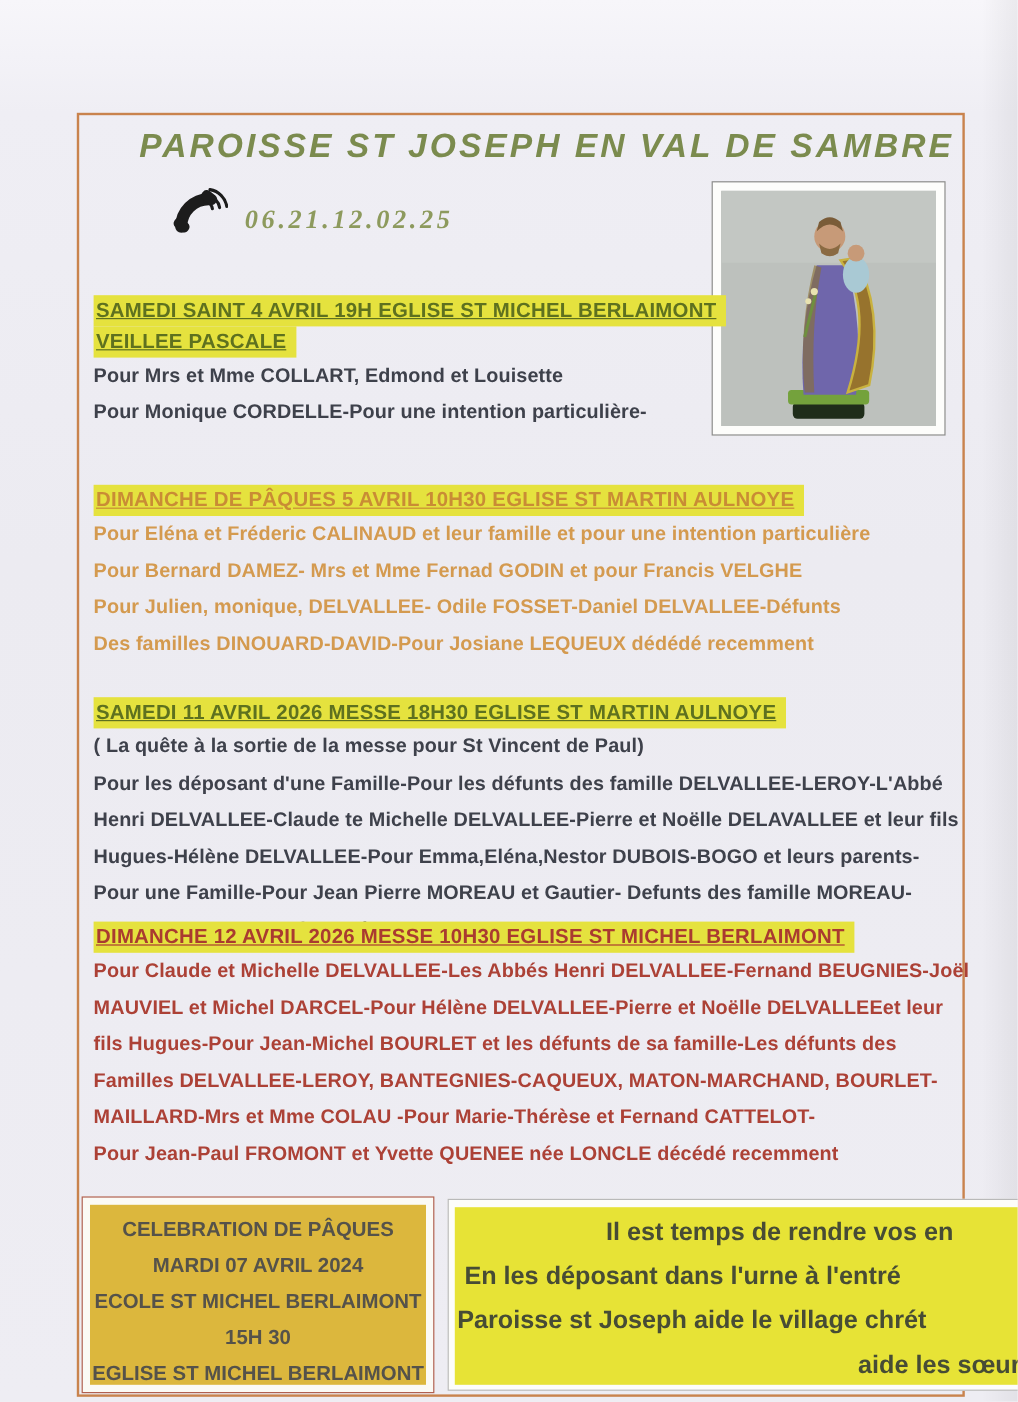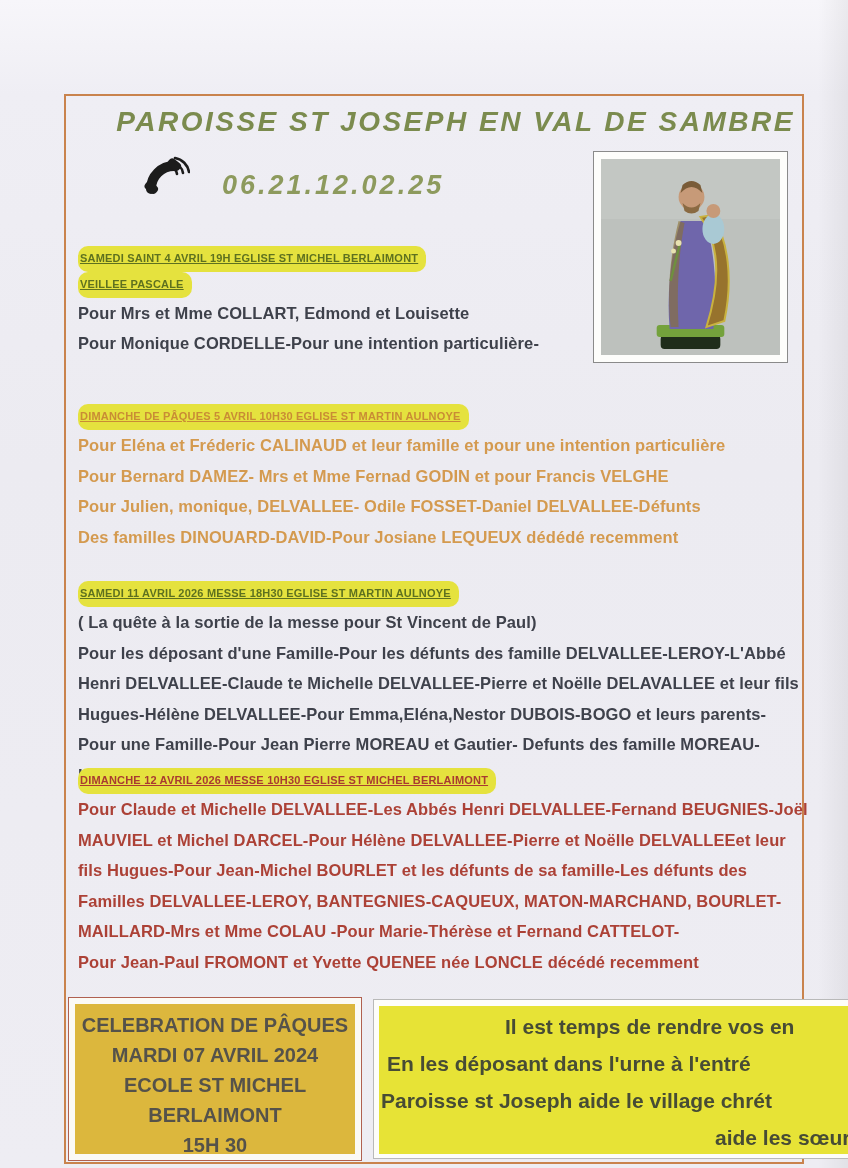--- a/index.html
+++ b/index.html
@@ -9,43 +9,43 @@
         background:linear-gradient(180deg,#f7f6fa 0%,#efeef4 8%,#ecebf1 40%,#eeedf3 100%);}
   .scan:before{content:"";position:absolute;right:0;top:0;width:30px;height:100%;
         background:linear-gradient(90deg,rgba(0,0,0,0),rgba(0,0,0,0.05));}
   .border-box{position:absolute;left:64px;top:94px;width:736px;height:1066px;
         border:2px solid #c9834d;background:transparent;}
   .page-title{position:absolute;left:64px;top:106px;width:783px;text-align:center;
         color:#7b8b4e;font-size:28px;font-weight:bold;font-style:italic;
         letter-spacing:2.5px;white-space:nowrap;}
   .phone-row{position:absolute;left:138px;top:150px;height:60px;}
   .phone-icon{position:absolute;left:0;top:0;width:52px;height:52px;}
-  .phone-number{position:absolute;left:84px;top:20px;color:#8d9a5d;font-size:27px;
-        font-weight:bold;font-style:italic;letter-spacing:3px;white-space:nowrap;}
+  .phone-number{position:absolute;left:66px;top:20px;color:#8d9a5d;font-size:22px;
+        font-weight:bold;font-style:italic;letter-spacing:3px;white-space:nowrap;font-family:Liberation Serif, serif;}
   .statue-frame{position:absolute;left:593px;top:151px;width:195px;height:212px;
         background:#fdfdfb;border:1px solid #8a8a8a;box-sizing:border-box;padding:7px;}
   .statue-img{width:100%;height:100%;background:#bdc1bd;}
   .section{position:absolute;left:78px;width:724px;}
   .hl{display:inline-block;background:#e5e23e;text-decoration:underline;
-        font-weight:bold;font-size:11px;padding:2px 8px 3px 2px;line-height:21px;
-        letter-spacing:0.2px;white-space:nowrap;border-radius:10px;}
+        font-weight:bold;font-size:17px;padding:2px 8px 3px 2px;line-height:21px;
+        letter-spacing:0.2px;white-space:nowrap;}
   .bodyline{font-weight:bold;font-size:16.5px;line-height:30.5px;white-space:nowrap;
         letter-spacing:0.1px;}
   .sec1-h,.sec3-h{color:#5e711f;}
   .sec1-b,.sec3-b{color:#3e414b;}
   .sec2-h{color:#c98c35;}
   .sec2-b{color:#d49a4f;}
   .sec4-h{color:#a93b30;}
   .sec4-b{color:#ac4136;}
   .s1{top:246px;} .s2{top:384px;margin-top:20px;} .s3{top:549px;margin-top:32px;} .s4{top:768px;}
   .s1 .bodyline{line-height:30px;}
   .left-box{position:absolute;left:68px;top:997px;width:294px;height:164px;
         border:1px solid #b06050;background:#fbfaf5;padding:6px;box-sizing:border-box;}
   .left-box-inner{width:100%;height:100%;background:#dcb73d;text-align:center;
-        color:#55524a;font-weight:bold;font-size:20px;line-height:30px;
+        color:#55524a;font-weight:bold;font-size:17px;line-height:30px;
         box-sizing:border-box;padding-top:6px;}
   .right-box{position:absolute;left:373px;top:999px;width:620px;height:160px;
         background:#fdfdfa;border:1px solid #b9b9b9;box-sizing:border-box;
         padding:6px 0 0 5px;}
   .right-box-inner{width:600px;height:148px;background:#e7e336;color:#474c35;
         font-weight:bold;font-size:21px;line-height:37px;overflow:hidden;
         box-sizing:border-box;padding-top:2px;}
   .right-box-inner .rline{white-space:nowrap;}
   .rl1{padding-left:126px;} .rl2{padding-left:8px;} .rl3{padding-left:2px;}
   .rl4{padding-left:336px;}

